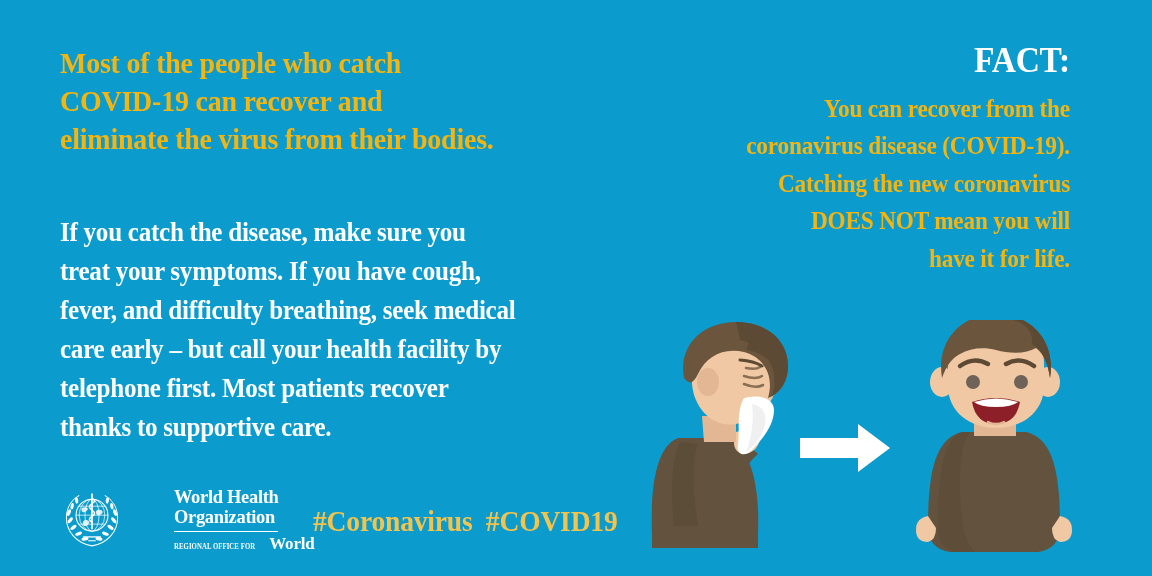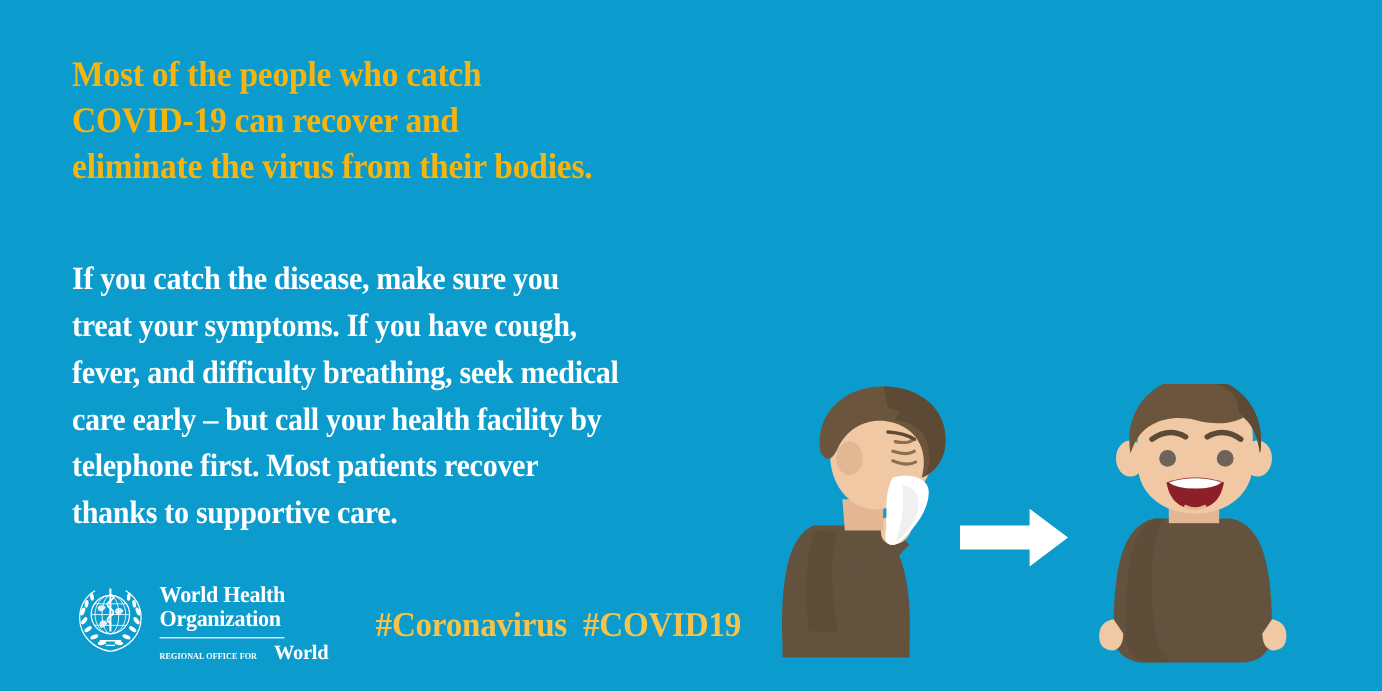--- a/index.html
+++ b/index.html
@@ -93,21 +93,22 @@
     transform-origin: left top;
     white-space: pre;
   }
 
   
   .who-logo {
     position: absolute;
     left: 60px;
     top: 484px;
     display: flex;
-    align-items: flex-start;
+    align-items: center;
+    gap: 41px;
   }
   .who-emblem { width: 64px; height: 64px; display: block; }
   .who-wordmark {
     margin-left: 9px;
     padding-top: 3px;
     position: relative;
   }
   .who-name {
     color: #ffffff;
     font-size: 19px;
@@ -164,20 +165,28 @@
 COVID-19 can recover and
 eliminate the virus from their bodies.</p>
     <p class="body-copy">If you catch the disease, make sure you
 treat your symptoms. If you have cough,
 fever, and difficulty breathing, seek medical
 care early – but call your health facility by
 telephone first. Most patients recover
 thanks to supportive care.</p>
   </div>
 
+  <div class="fact-col">
+    <p class="fact-label">FACT:</p>
+    <p class="fact-text">You can recover from the
+coronavirus disease (COVID-19).
+Catching the new coronavirus
+DOES NOT mean you will
+have it for life.</p>
+  </div>
 
   <div class="hashtags">#Coronavirus  #COVID19</div>
 
   <div class="who-logo">
     <svg class="who-emblem" viewBox="0 0 100 100">
       <g fill="none" stroke="#ffffff" stroke-width="1.6">
 
         <path d="M50 92 C26 88 10 70 10 48 C10 33 18 20 30 13"></path>
         <path d="M50 92 C74 88 90 70 90 48 C90 33 82 20 70 13"></path>
       </g>

